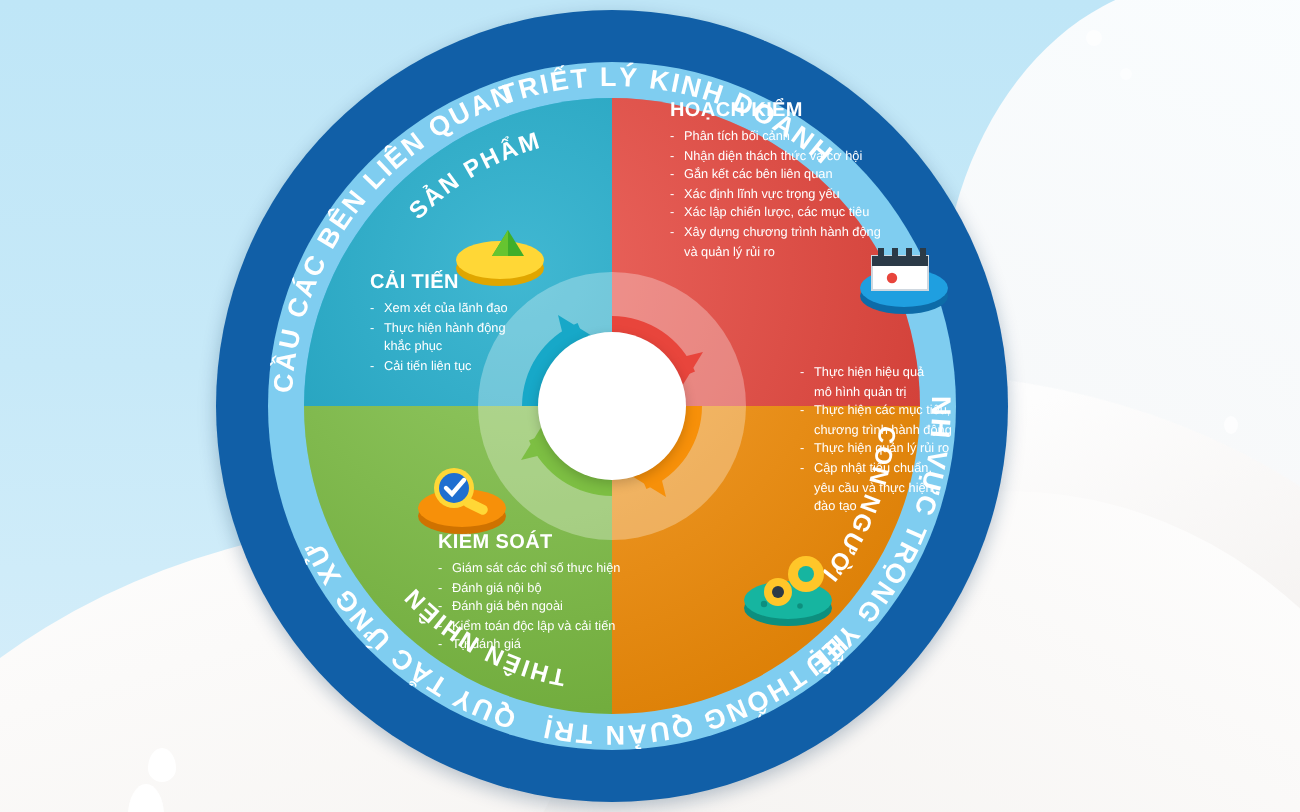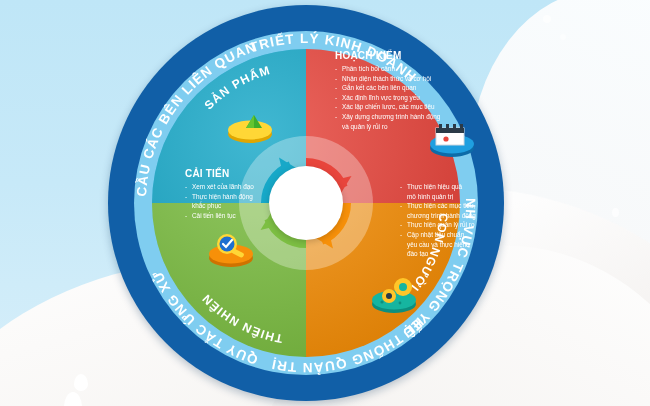--- a/index.html
+++ b/index.html
@@ -121,21 +121,21 @@
     font-size: 6.4px; line-height: 1.5;
     position: relative; padding-left: 7px;
     white-space: nowrap;
   }
   .block li::before {
     content: "-"; position: absolute; left: 0; top: 0;
   }
   #blk-plan  { left: 335px; top: 50px;  width: 150px; }
   #blk-do    { left: 400px; top: 182px; width: 130px; }
   #blk-check { left: 219px; top: 266px; width: 150px; }
-  #blk-act   { left: 185px; top: 168px; width: 120px; }
+  #blk-act   { left: 185px; top: 136px; width: 120px; }
 
   
   .icon-badge { position: absolute; width: 56px; height: 44px; }
   #ic-product { left: 222px; top: 104px; }
   #ic-plan    { left: 424px; top: 116px; }
   #ic-check   { left: 203px; top: 228px; }
   #ic-do      { left: 366px; top: 274px; }
 
   
   #labels { position: absolute; left: 108px; top: 5px; width: 396px; height: 396px; }
@@ -261,20 +261,30 @@
       <li class="cont" style="padding-left: 7px;">mô hình quản trị</li>
       <li>Thực hiện các mục tiêu,</li>
       <li class="cont" style="padding-left: 7px;">chương trình hành động</li>
       <li>Thực hiện quản lý rủi ro</li>
       <li>Cập nhật tiêu chuẩn,</li>
       <li class="cont" style="padding-left: 7px;">yêu cầu và thực hiện</li>
       <li class="cont" style="padding-left: 7px;">đào tạo</li>
     </ul>
   </div>
 
+  <div class="block" id="blk-check">
+    <h3>KIỂM SOÁT</h3>
+    <ul>
+      <li>Giám sát các chỉ số thực hiện</li>
+      <li>Đánh giá nội bộ</li>
+      <li>Đánh giá bên ngoài</li>
+      <li>Kiểm toán độc lập và cải tiến</li>
+      <li>Tự đánh giá</li>
+    </ul>
+  </div>
 
   <div class="block" id="blk-act">
     <h3>CẢI TIẾN</h3>
     <ul>
       <li>Xem xét của lãnh đạo</li>
       <li>Thực hiện hành động</li>
       <li class="cont" style="padding-left: 7px;">khắc phục</li>
       <li>Cải tiến liên tục</li>
     </ul>
   </div>

